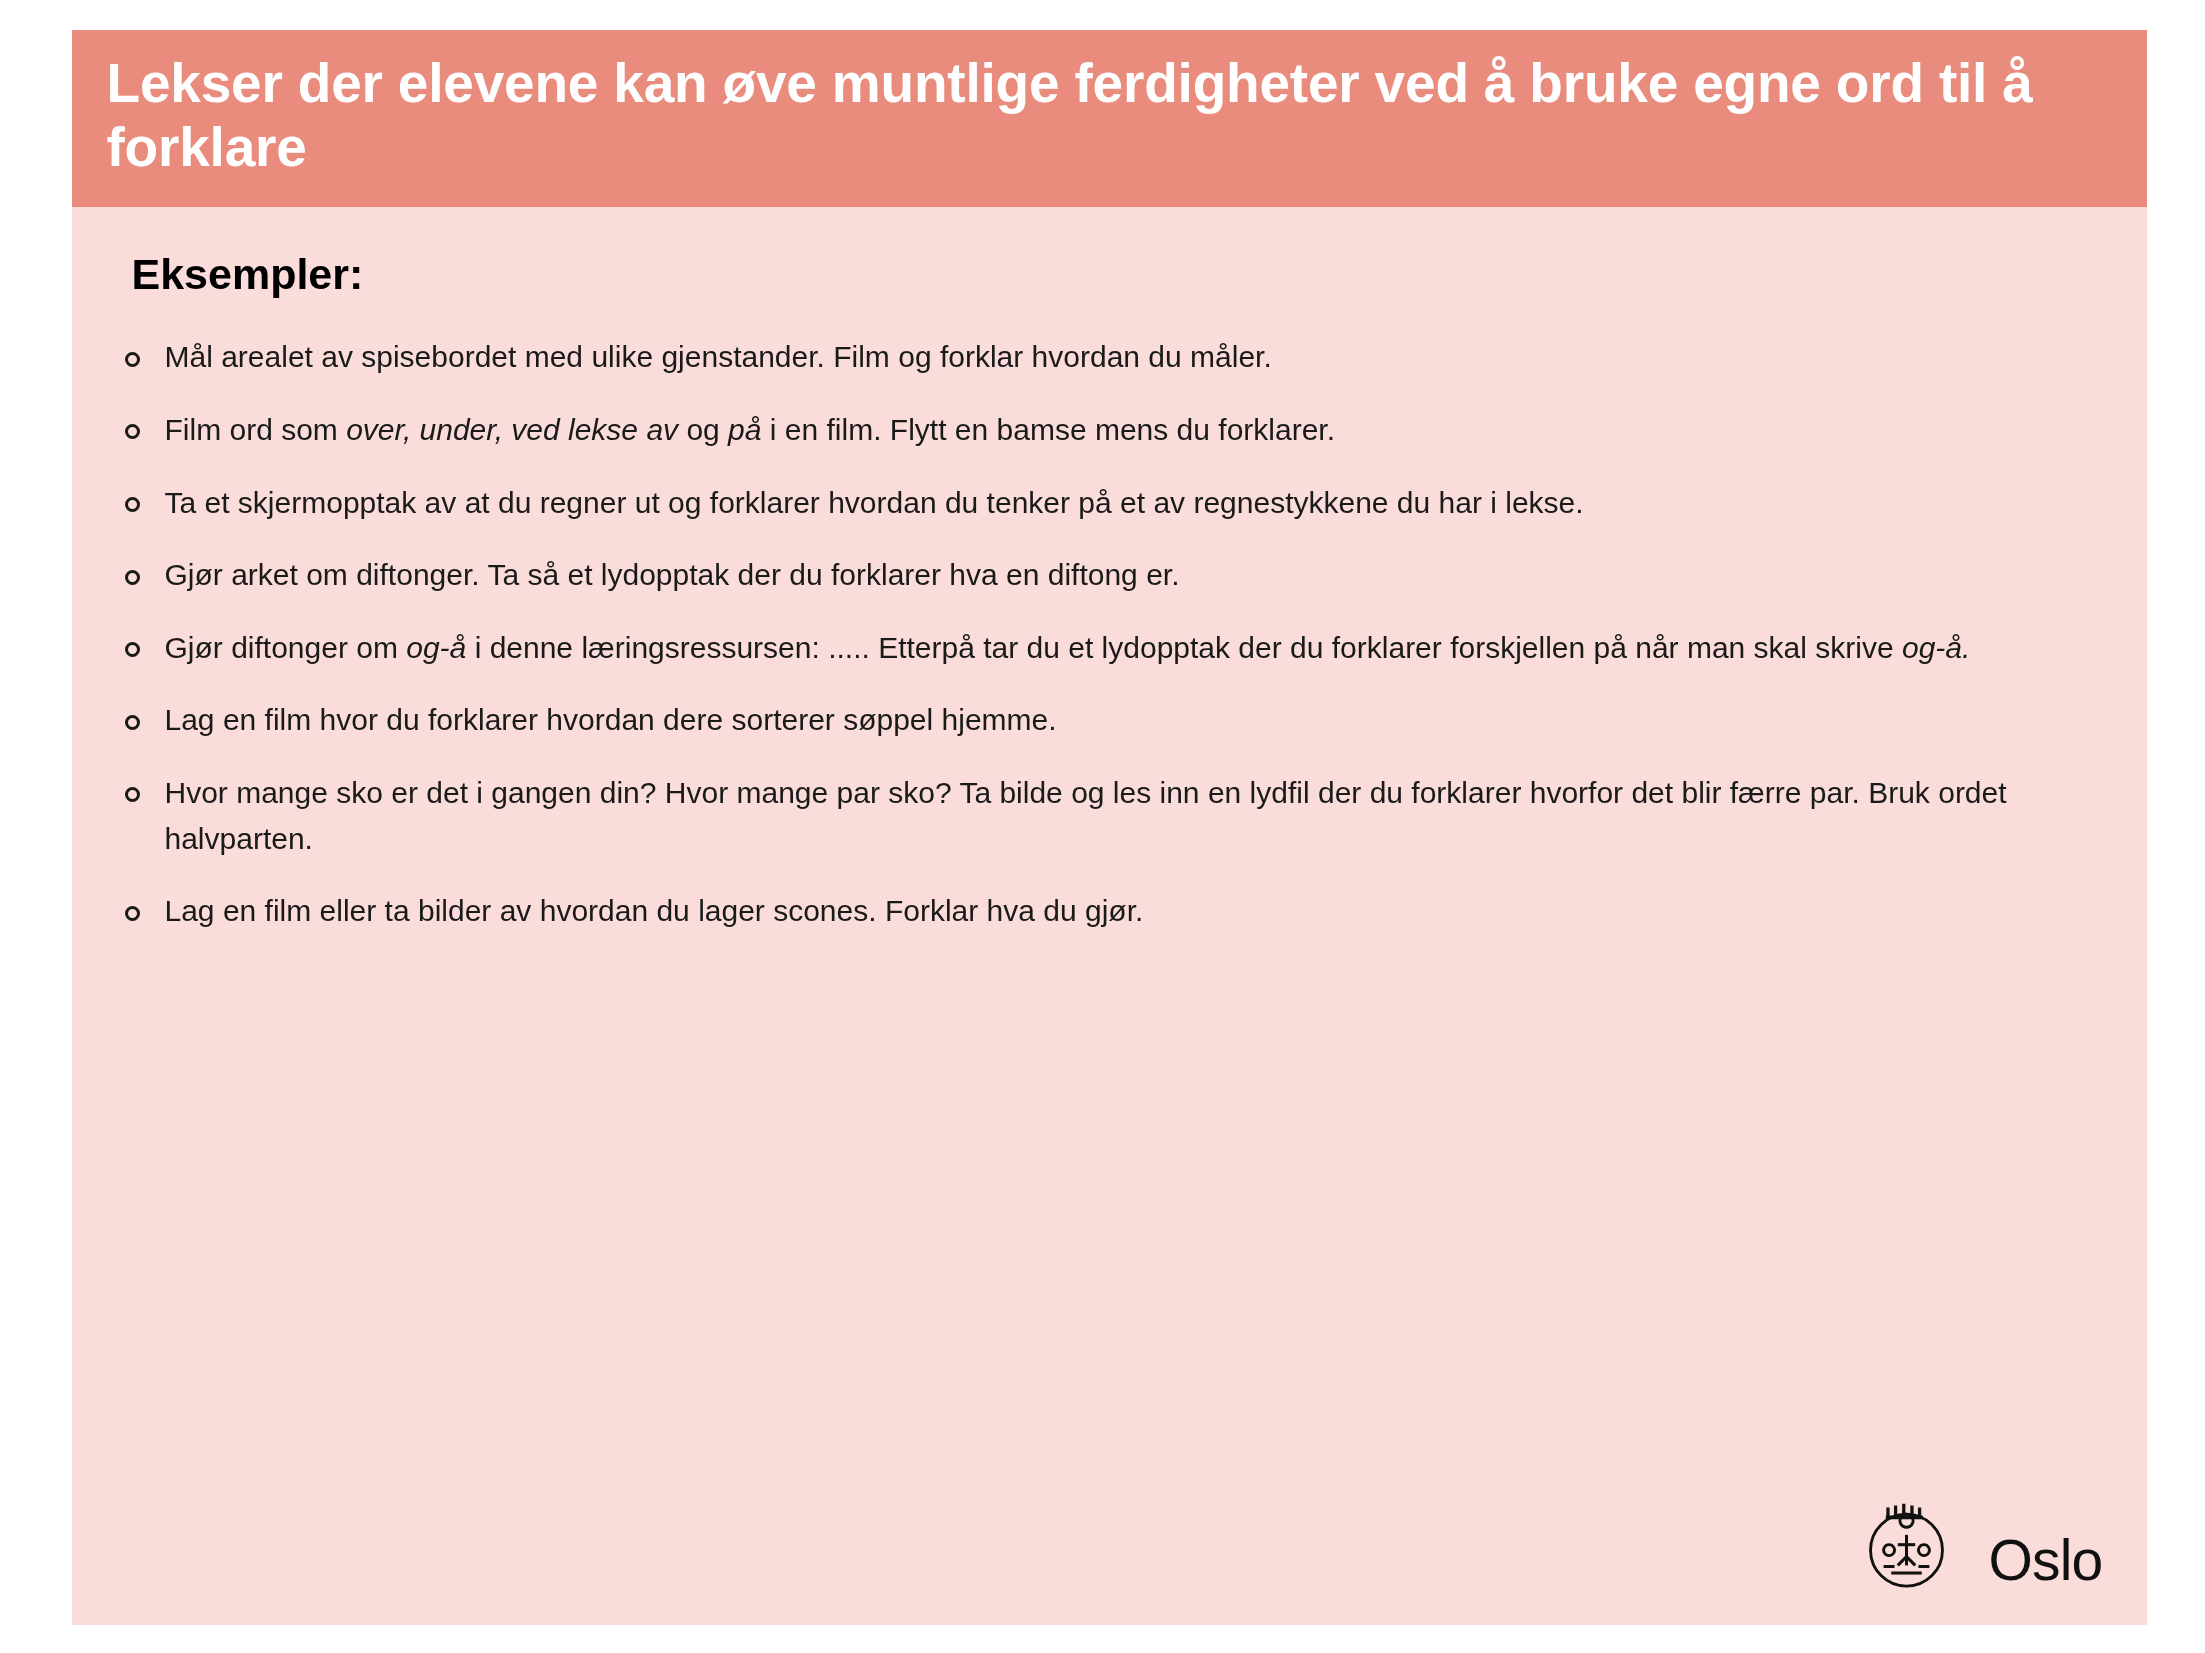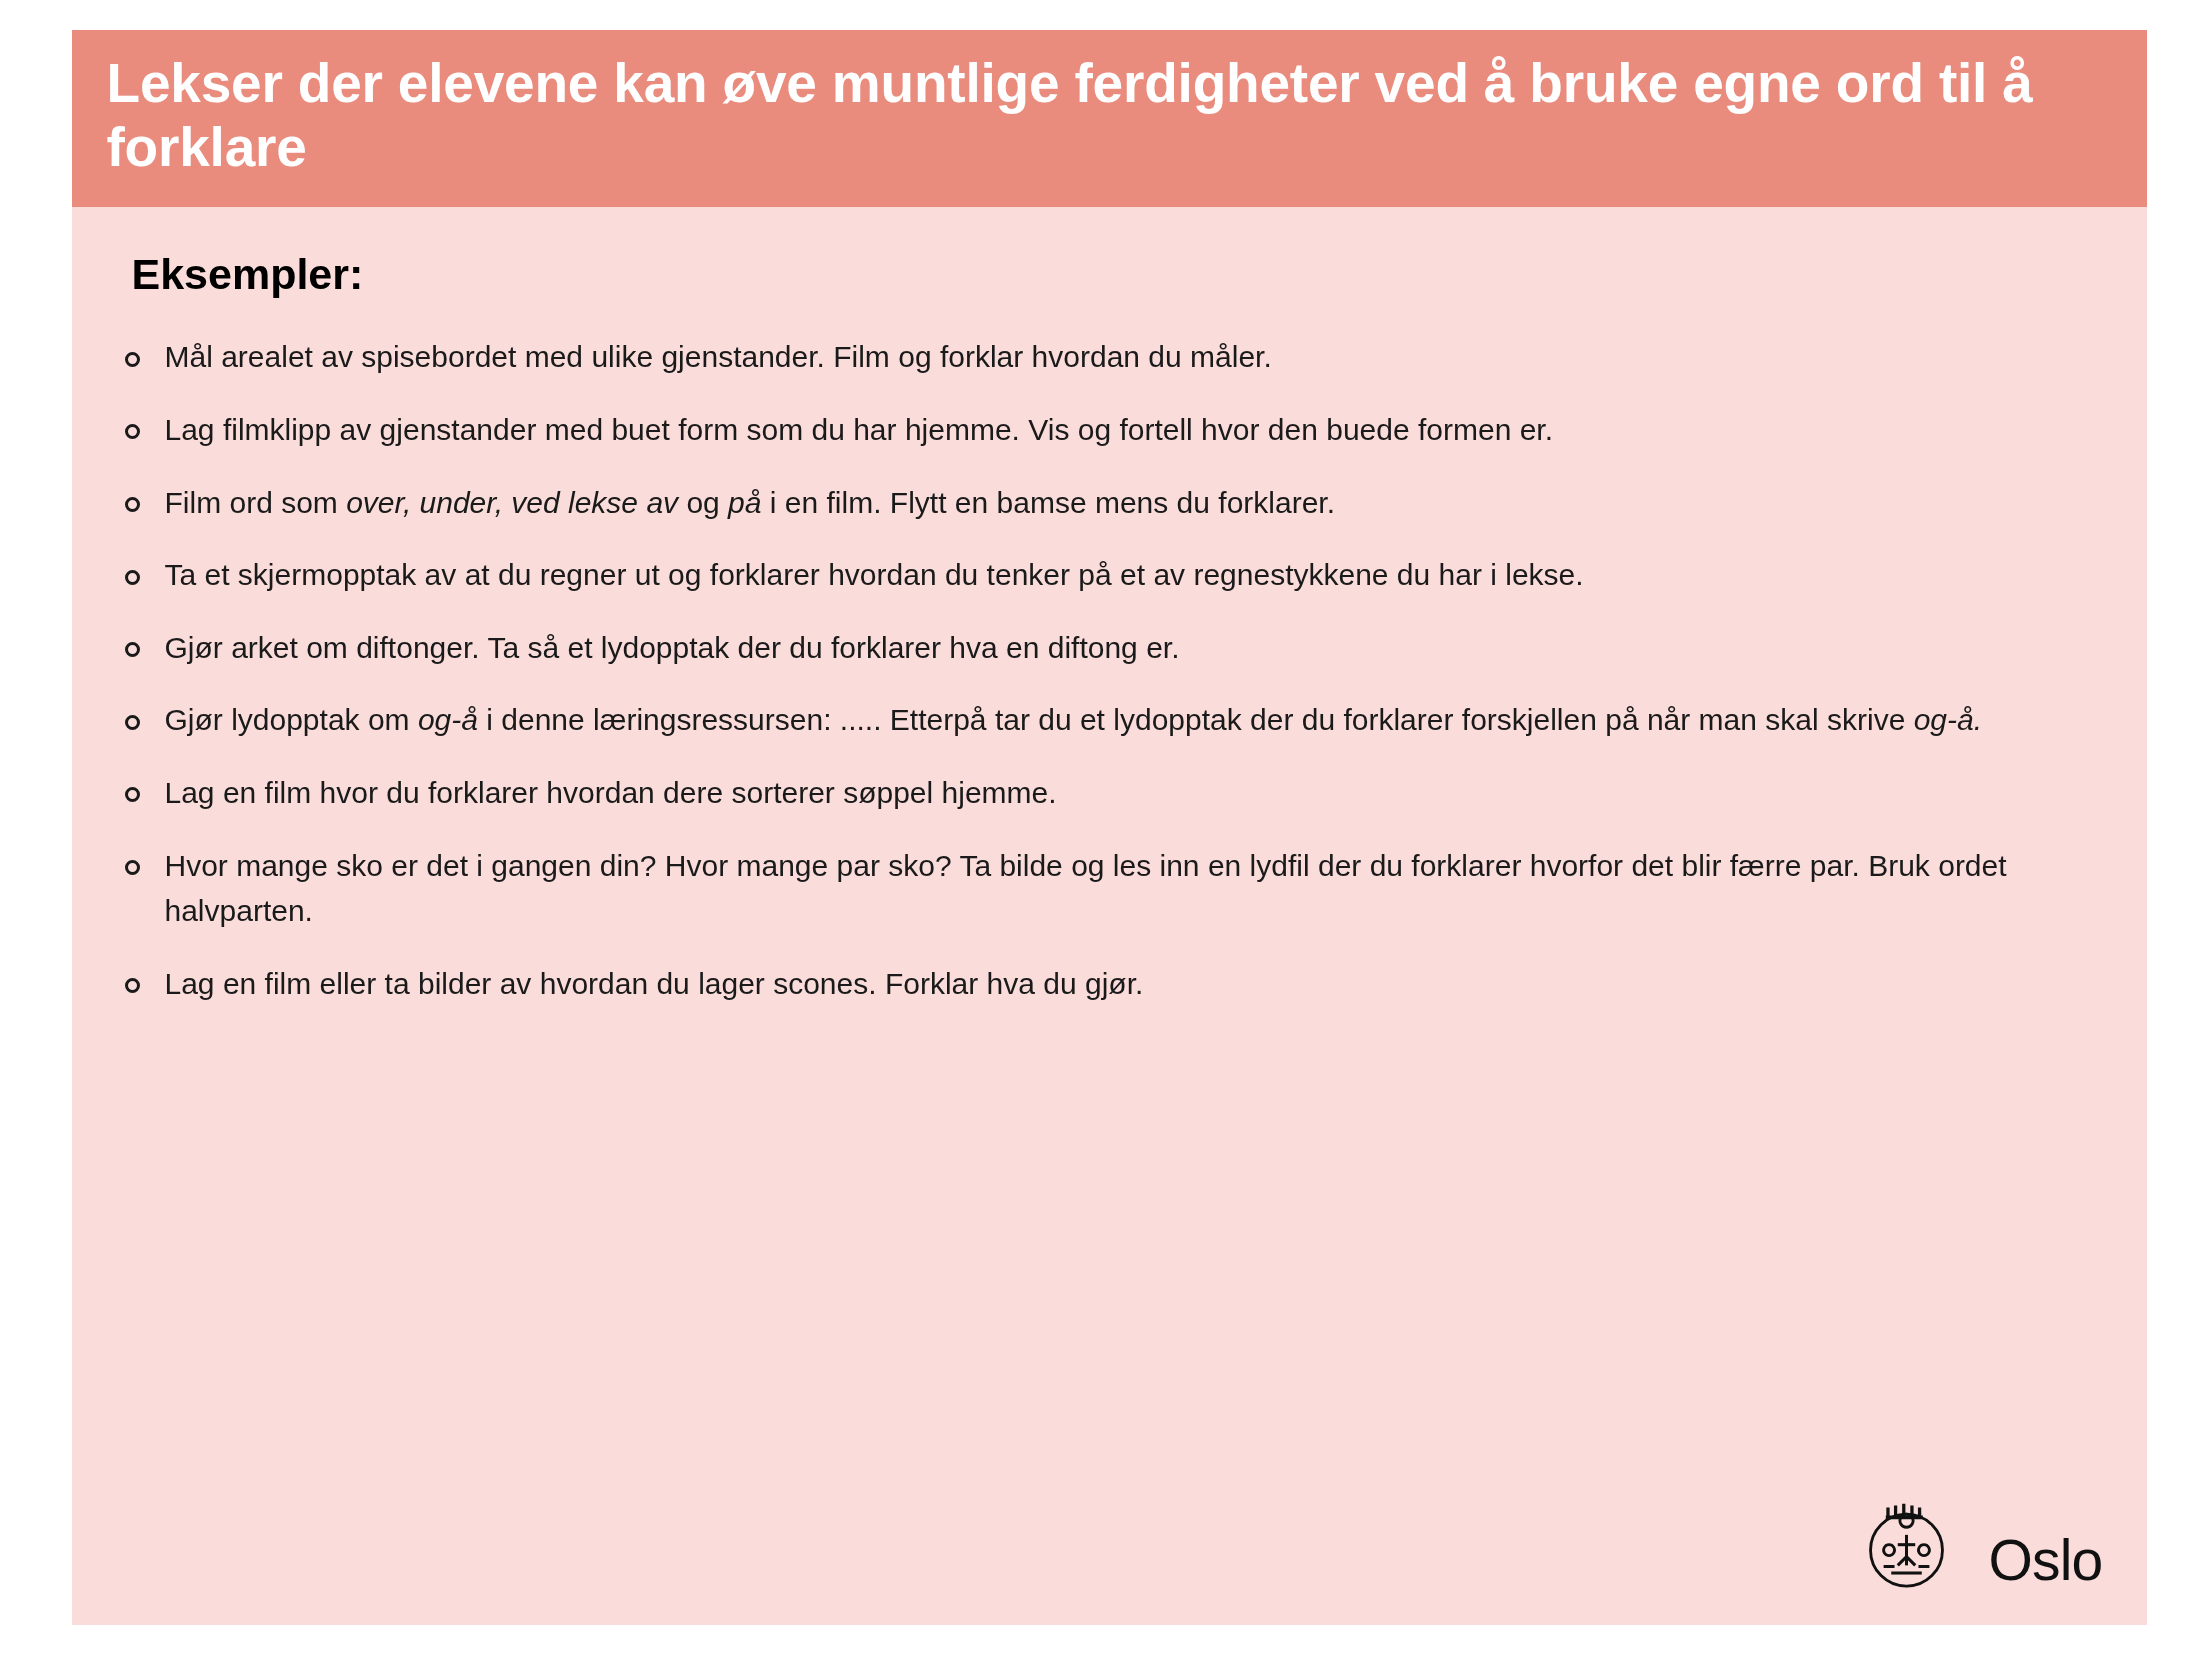--- a/index.html
+++ b/index.html
@@ -116,25 +116,24 @@
   <div class="card">
 
     <div class="title-bar">Lekser der elevene kan øve muntlige ferdigheter ved å bruke egne ord til å forklare</div>
 
     <div class="body-panel">
 
       <div class="examples-heading">Eksempler:</div>
 
       <ul class="items">
           <li><span class="bullet"></span><span><span>Mål arealet av spisebordet med ulike gjenstander. Film og forklar hvordan du måler.</span></span></li>
-          <li><span class="bullet"></span><span><span>Lag filmklipp av gjenstander med buet form som du har hjemme. Vis og fortell hvor den buede formen er.</span></span></li>
           <li><span class="bullet"></span><span><span>Film ord som </span><i>over, under, ved lekse av</i><span> og </span><i>på</i><span> i en film. Flytt en bamse mens du forklarer.</span></span></li>
           <li><span class="bullet"></span><span><span>Ta et skjermopptak av at du regner ut og forklarer hvordan du tenker på et av regnestykkene du har i lekse.</span></span></li>
           <li><span class="bullet"></span><span><span>Gjør arket om diftonger. Ta så et lydopptak der du forklarer hva en diftong er.</span></span></li>
-          <li><span class="bullet"></span><span><span>Gjør lydopptak om </span><i>og-å</i><span> i denne læringsressursen: ..... Etterpå tar du et lydopptak der du forklarer forskjellen på når man skal skrive </span><i>og-å.</i></span></li>
+          <li><span class="bullet"></span><span><span>Gjør diftonger om </span><i>og-å</i><span> i denne læringsressursen: ..... Etterpå tar du et lydopptak der du forklarer forskjellen på når man skal skrive </span><i>og-å.</i></span></li>
           <li><span class="bullet"></span><span><span>Lag en film hvor du forklarer hvordan dere sorterer søppel hjemme.</span></span></li>
           <li><span class="bullet"></span><span><span>Hvor mange sko er det i gangen din? Hvor mange par sko? Ta bilde og les inn en lydfil der du forklarer hvorfor det blir færre par. Bruk ordet halvparten.</span></span></li>
           <li><span class="bullet"></span><span><span>Lag en film eller ta bilder av hvordan du lager scones. Forklar hva du gjør.</span></span></li>
         </ul>
 
       <div class="logo-wrap">
         <span class="logo-mark">
           <svg viewBox="0 0 100 100" width="109" height="109" aria-hidden="true">
             <g fill="none" stroke="#111111" stroke-width="2.6">
               <circle cx="50" cy="57" r="33"></circle>

